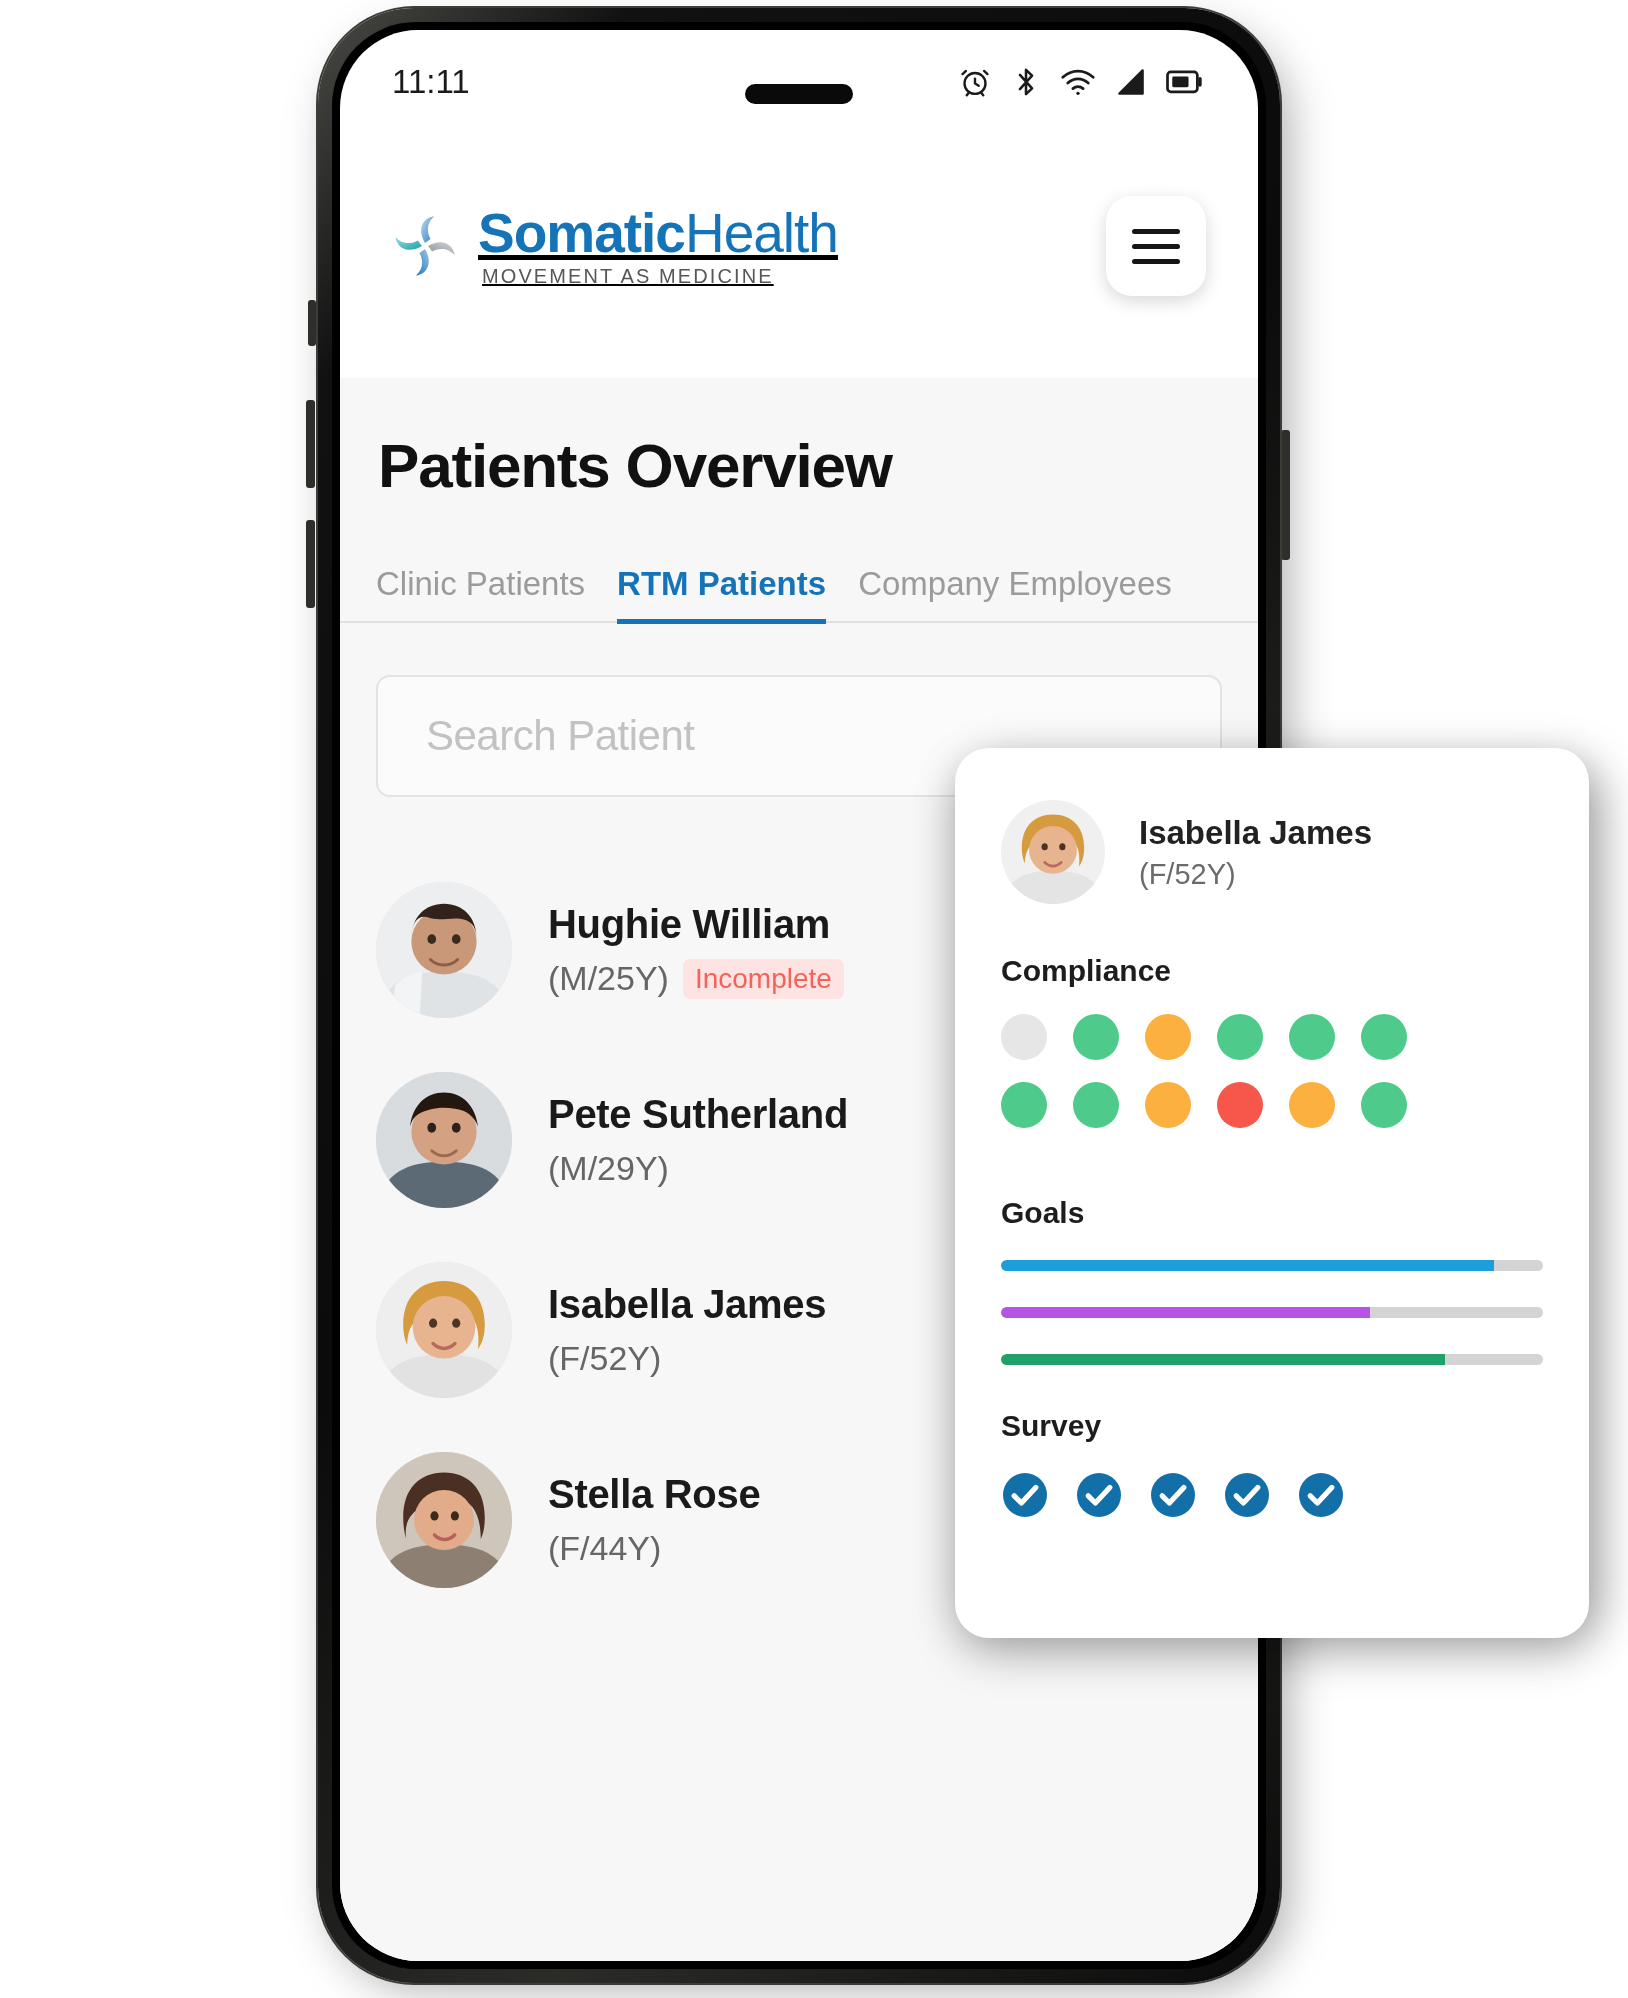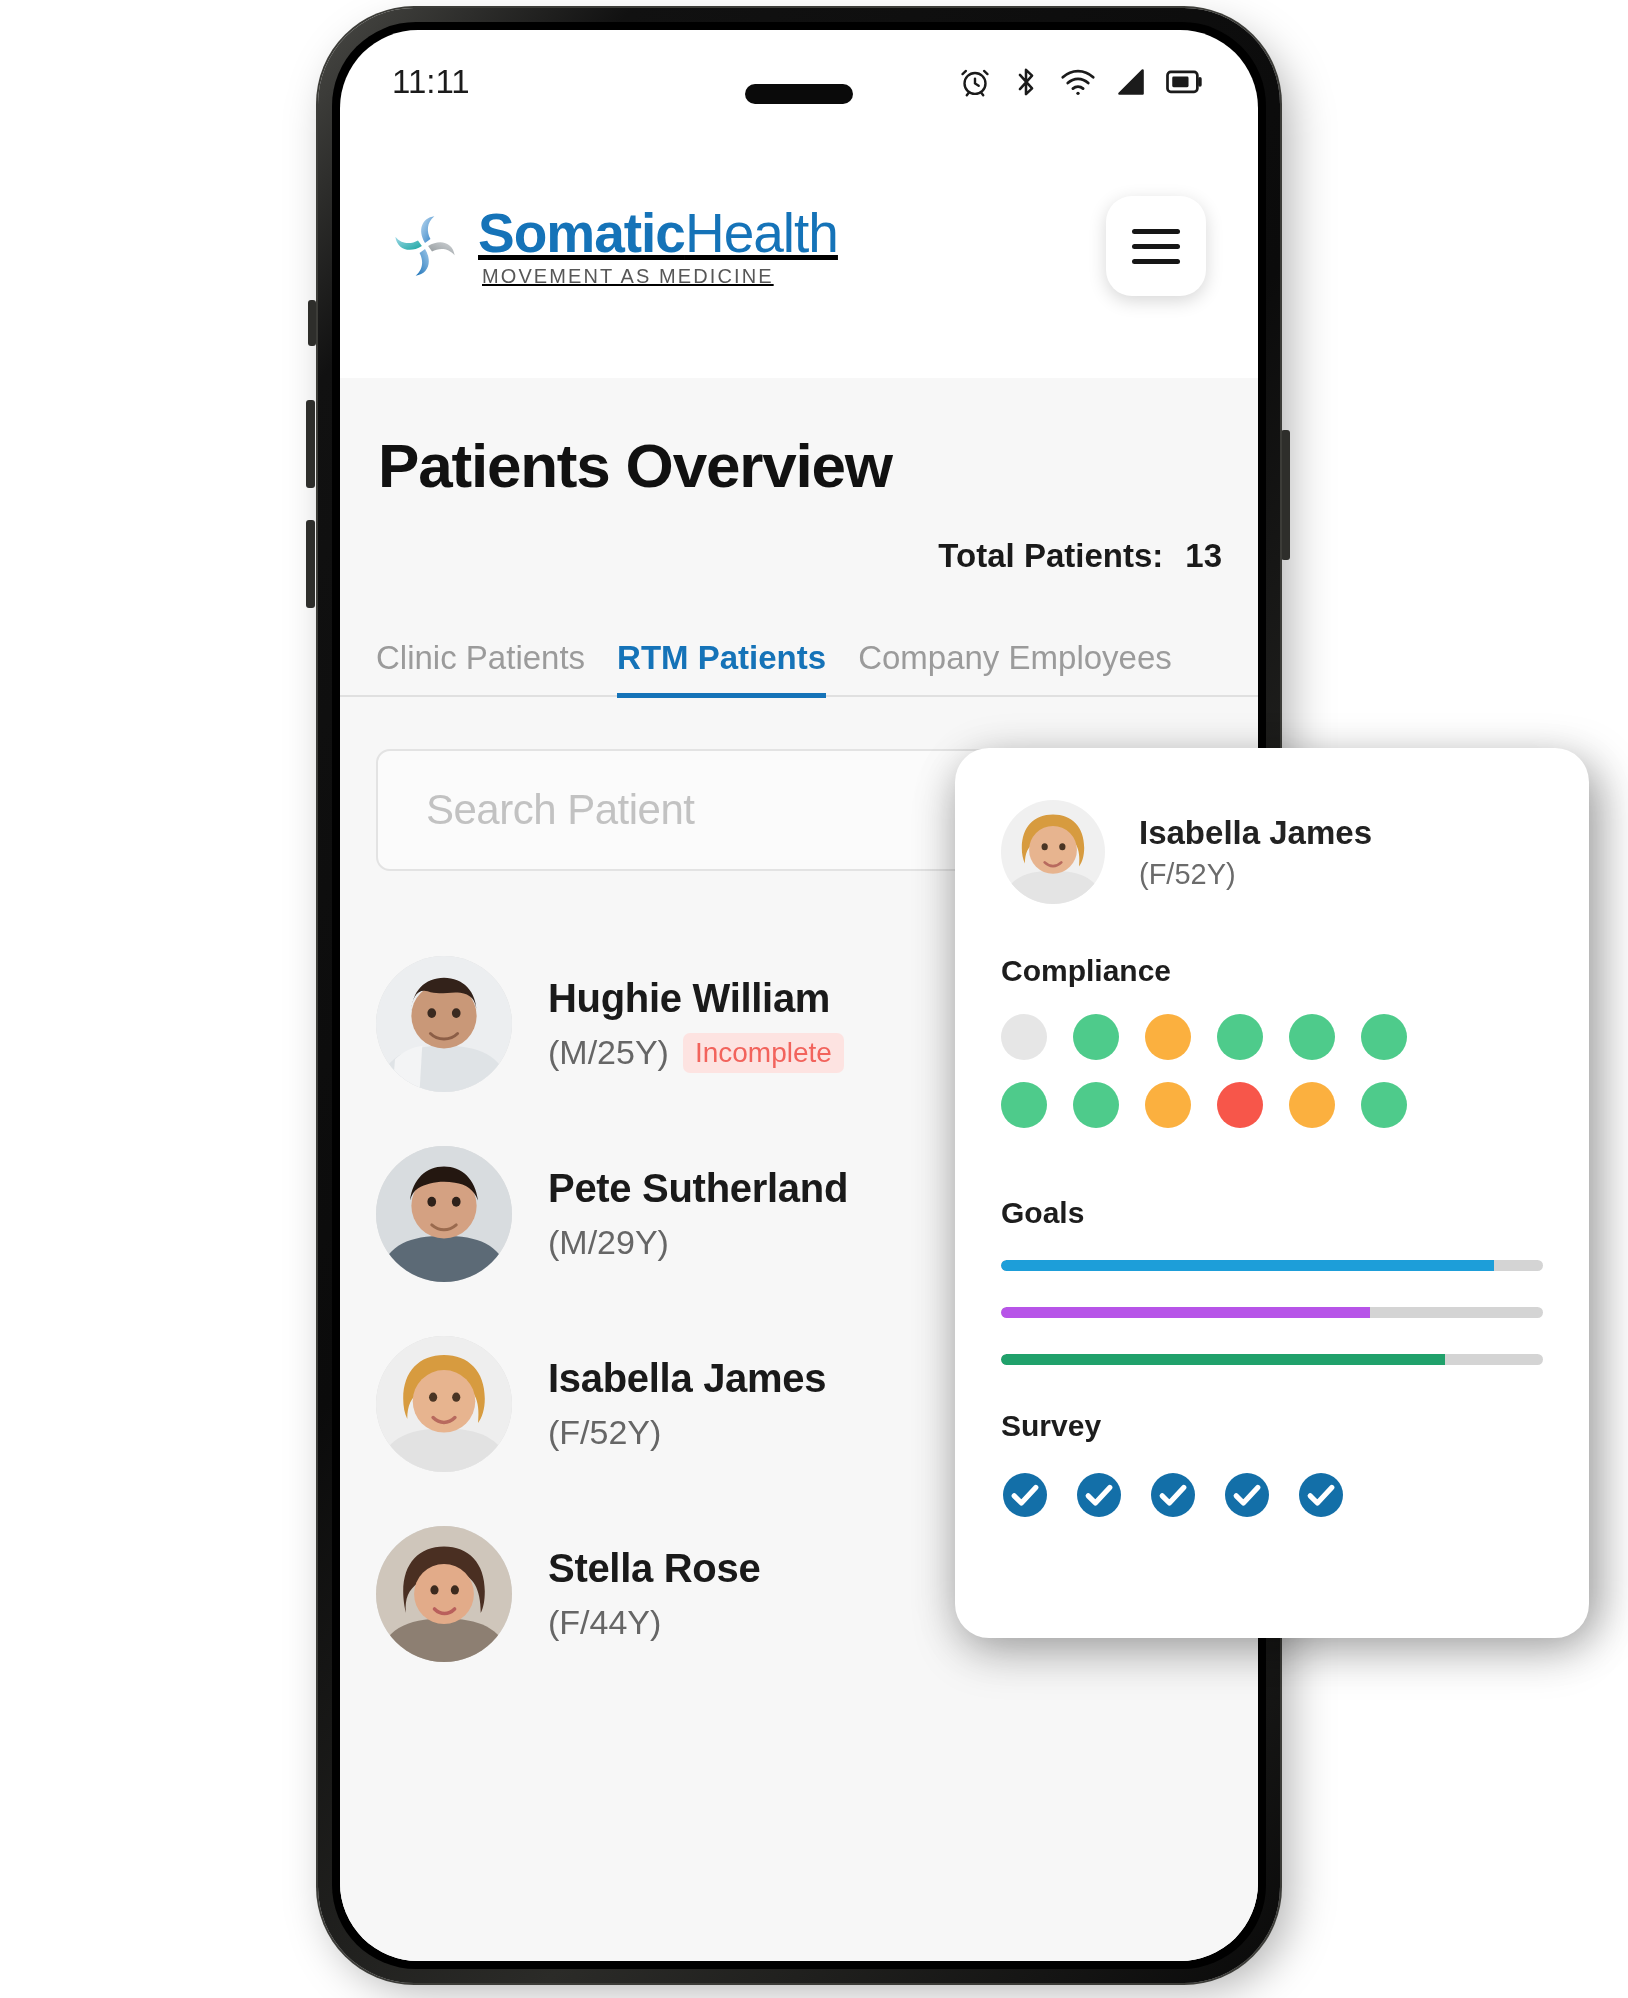--- a/index.html
+++ b/index.html
@@ -278,24 +278,20 @@
         <div class="menu-btn">
           <span></span>
               <span></span>
               <span></span>
         </div>
       </div>
 
       <div class="content">
         <div class="page-title">Patients Overview</div>
 
-        <div class="total-row">
-          <span>Total Patients:</span>
-          <span>13</span>
-        </div>
 
         <div class="tabs">
           <div class="tab">Clinic Patients</div>
           <div class="tab active">RTM Patients</div>
           <div class="tab">Company Employees</div>
         </div>
 
         <div class="search-wrap">
           <div class="search-box">
             <span class="search-ph">Search Patient</span>

